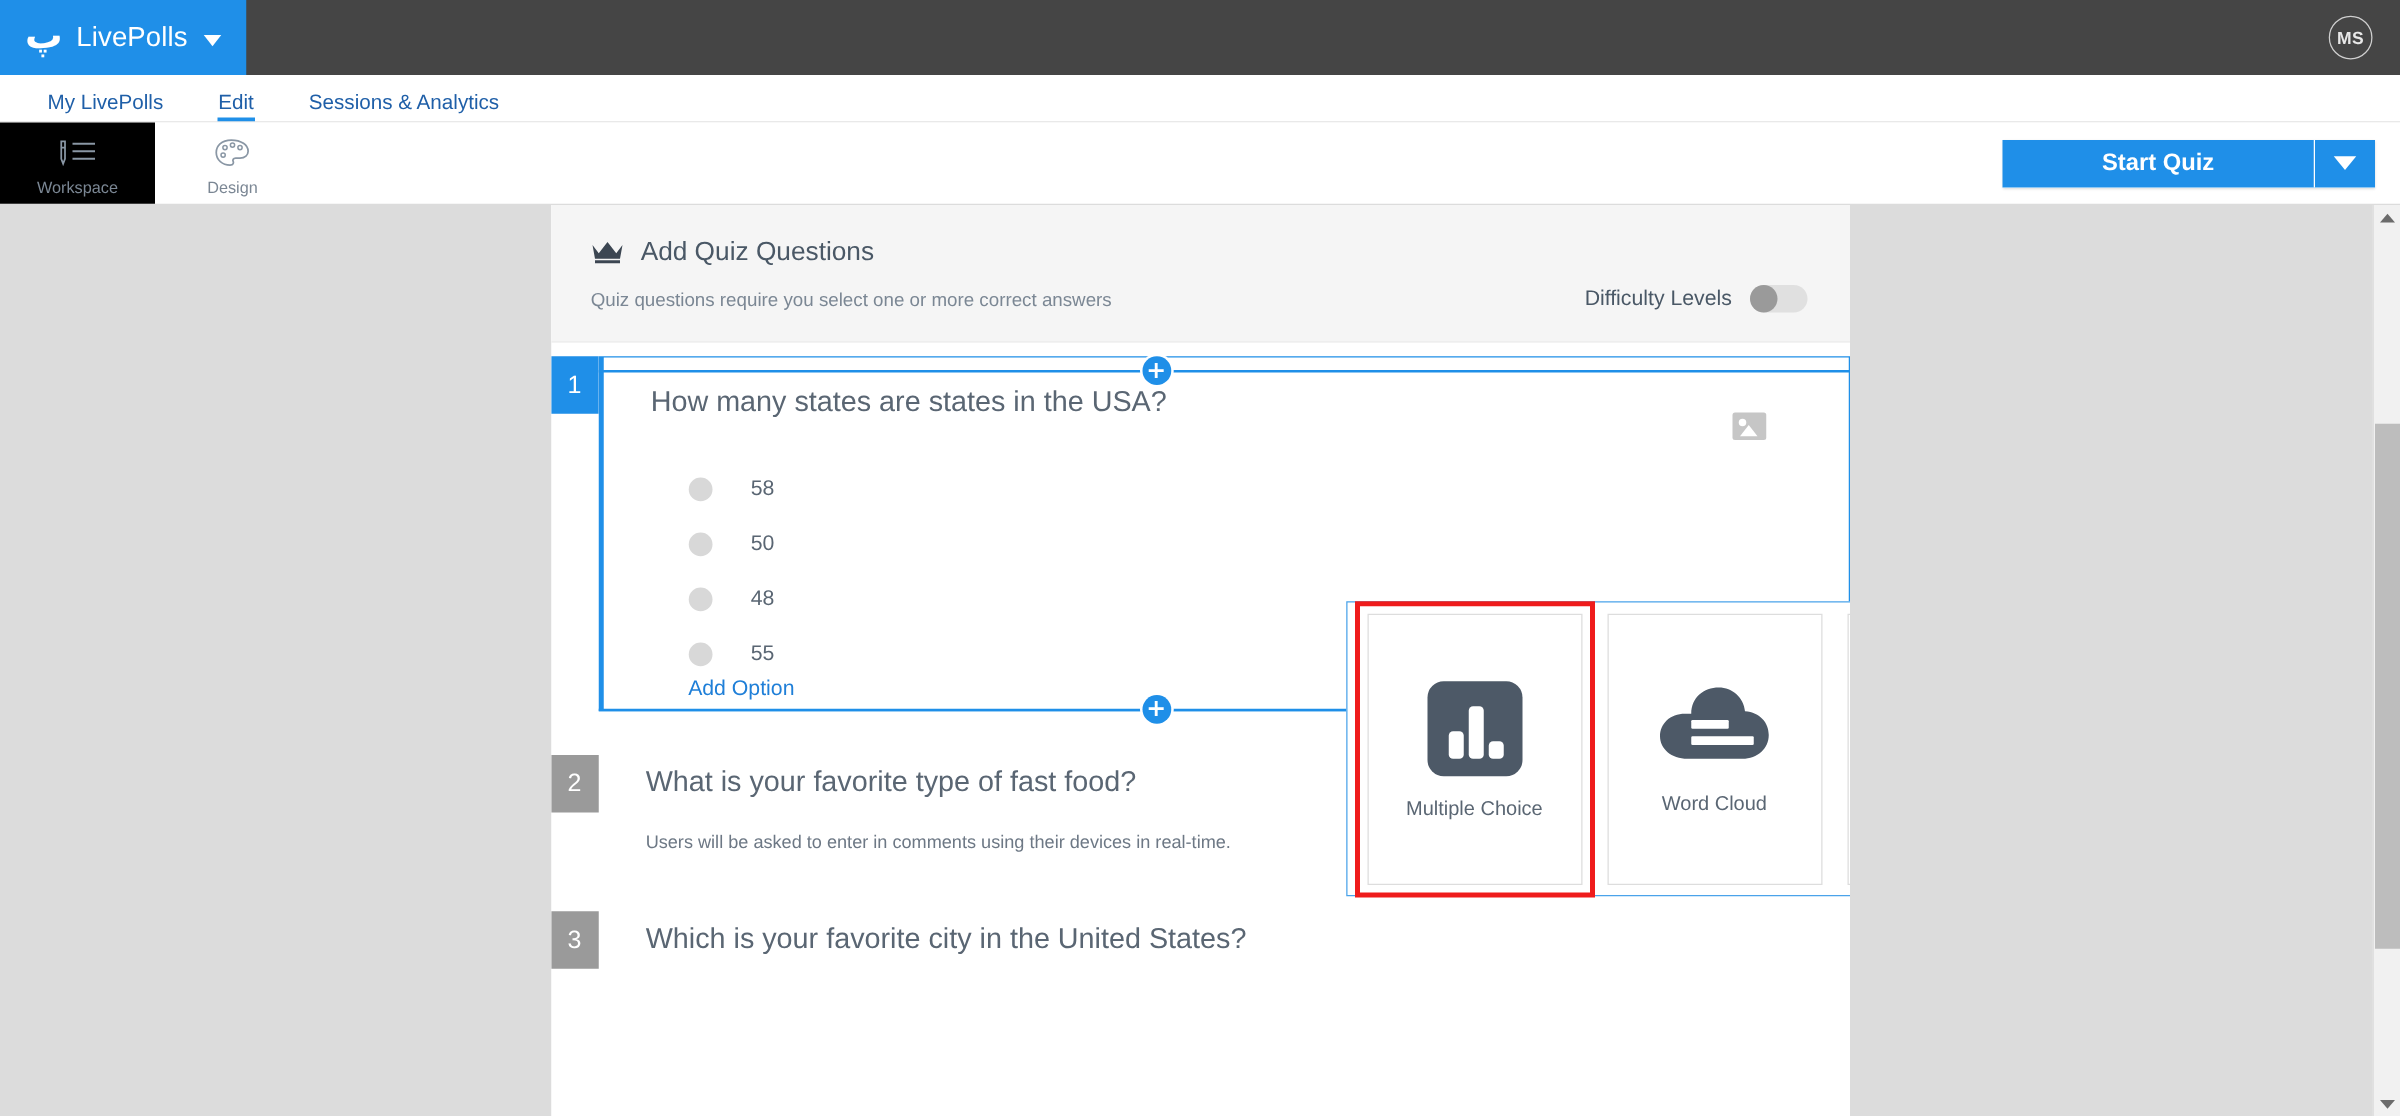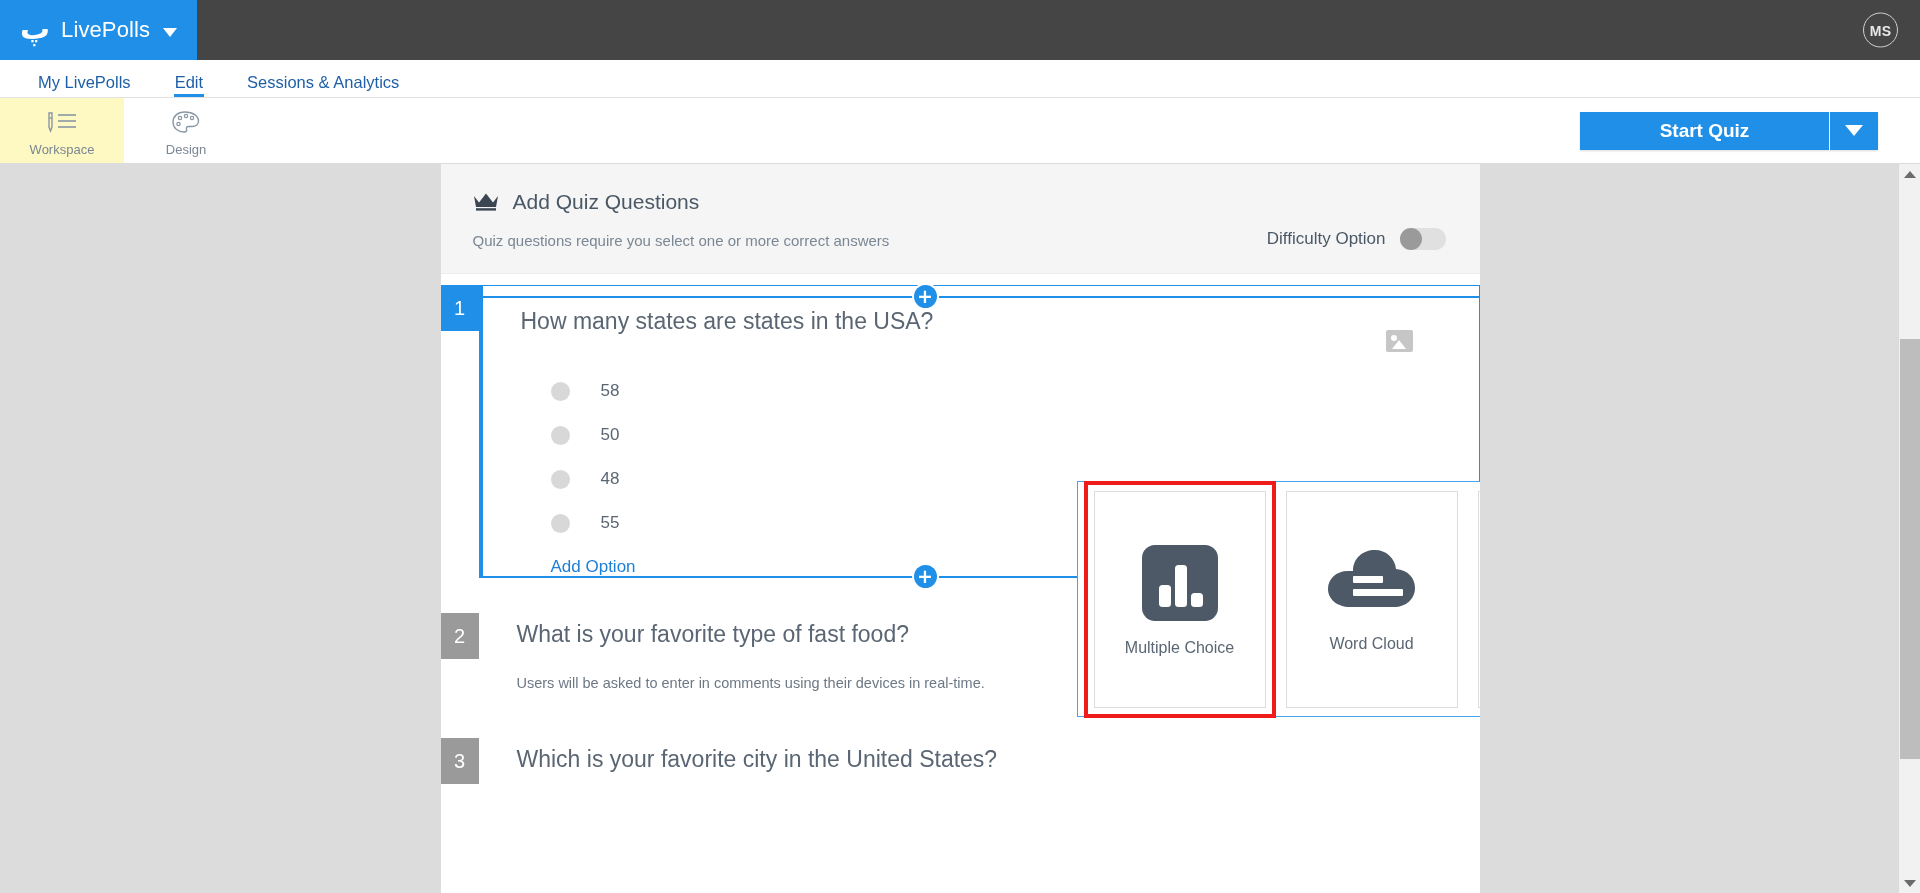--- a/index.html
+++ b/index.html
@@ -107,30 +107,30 @@
   .ribbon-item {
     width: 124px;
     display: flex;
     flex-direction: column;
     align-items: center;
     justify-content: center;
     gap: 4px;
     cursor: pointer;
     padding-top: 4px;
   }
-  .ribbon-item.active { background: #fef9c3; }
+  .ribbon-item.active { background: #000000; }
   .ribbon-label {
     font-size: 13px;
     color: #7b8794;
   }
   .ribbon-icon { height: 30px; display:flex; align-items:center; justify-content:center; }
 
   .start-wrap {
     position: absolute;
-    right: 42px;
+    right: 20px;
     top: 50%;
     transform: translateY(-50%);
     display: flex;
     height: 38px;
     box-shadow: 0 1px 2px rgba(0,0,0,.15);
   }
   .start-btn {
     background: #1f8fe8;
     color: #ffffff;
     font-size: 19px;
@@ -270,21 +270,21 @@
     height: 44px;
   }
   .opt-radio {
     width: 19px; height: 19px;
     border-radius: 50%;
     background: #d8d8d8;
     flex: none;
   }
   .opt-text { font-size: 17px; color: #5a6673; }
   .add-option {
-    margin-top: 24px;
+    margin-top: 8px;
     padding-left: 68px;
     font-size: 17px;
     color: #1f7fd8;
     cursor: pointer;
   }
   .img-placeholder {
     position: absolute;
     right: 66px; top: 44px;
     width: 27px; height: 22px;
     background: #c6c6c6;
@@ -499,21 +499,21 @@
           <svg width="26" height="20" viewBox="0 0 26 20">
             <path d="M1 4 L6 10.5 L13 1.5 L20 10.5 L25 4 L23 15 L3 15 Z" fill="#3c4652"></path>
             <rect x="3" y="16.2" width="20" height="2.4" fill="#3c4652"></rect>
           </svg>
         </span>
         <span class="qh-title">Add Quiz Questions</span>
       </div>
       <div class="qh-sub">Quiz questions require you select one or more correct answers</div>
 
       <div class="difficulty">
-        <span class="difficulty-label">Difficulty Option</span>
+        <span class="difficulty-label">Difficulty Levels</span>
         <div class="toggle">
           <div class="knob"></div>
         </div>
       </div>
     </div>
 
     <div class="qlist">
 
       <div style="position:relative;height:0;">
         <div class="divider" style="top:11px;"></div>

